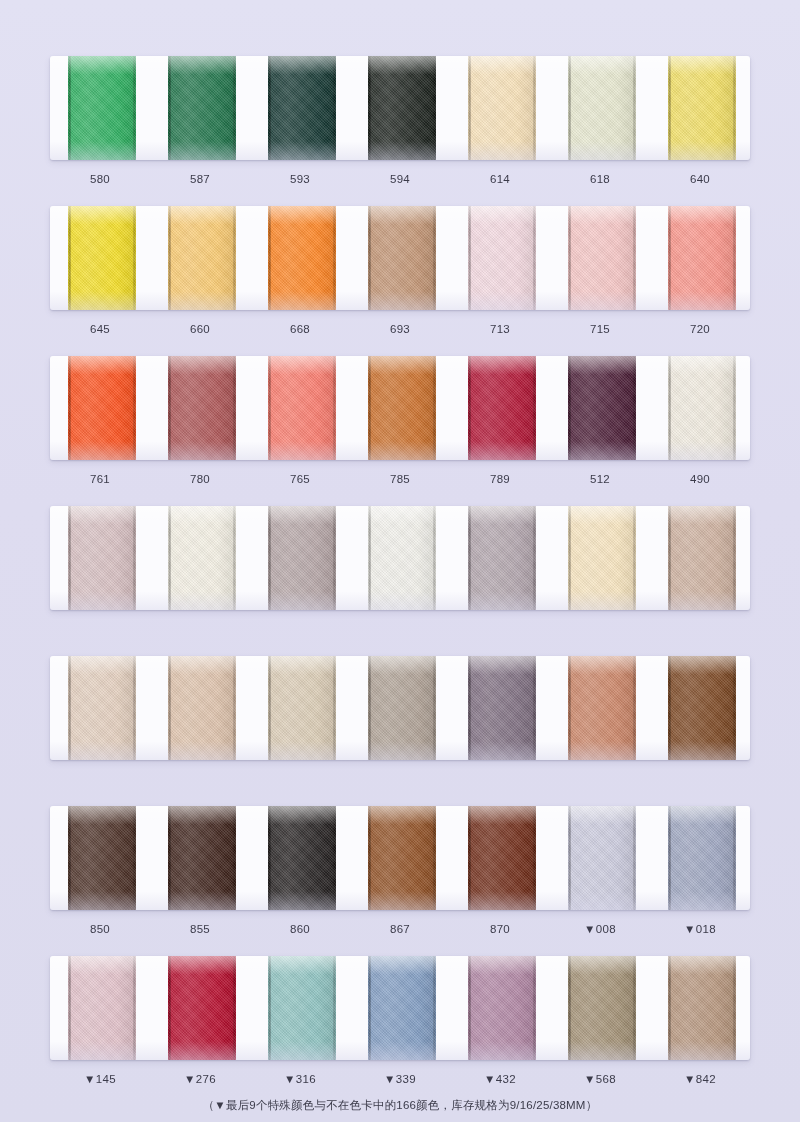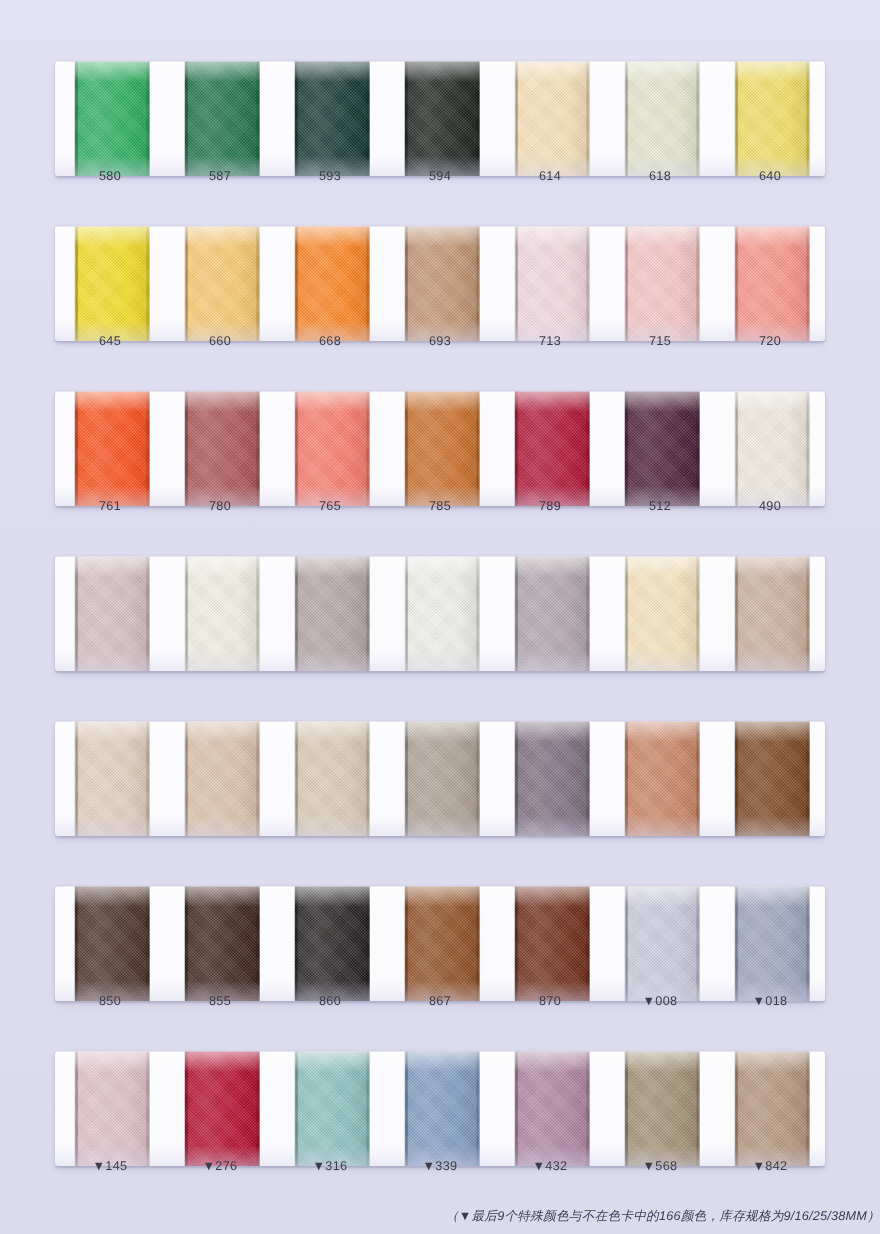--- a/index.html
+++ b/index.html
@@ -108,21 +108,21 @@
     height: 100%;
     background: rgba(0,0,0,0.18);
   }
   .ribbon .edge-l { left: 1px; }
   .ribbon .edge-r { right: 1px; background: rgba(0,0,0,0.12); }
 
   
   .label-track {
     position: absolute;
     left: 50px;
-    top: 92px;
+    top: 110px;
     width: 700px;
     display: flex;
     justify-content: flex-end;
   }
 
   .swatch-label {
     flex: 1 1 0;
     text-align: center;
     font-size: 11.5px;
     color: #3b3b4a;
@@ -130,25 +130,24 @@
     line-height: 26px;
     white-space: nowrap;
   }
 
   
   #footer-note {
     position: absolute;
     left: 0;
     top: 1098px;
     width: 800px;
-    text-align: right;
+    text-align: center;
     font-size: 11.5px;
     color: #3b3b4a;
     letter-spacing: 0.2px;
-    font-style: italic;
   }
 </style>
 </head>
 <body>
 
 <div id="color-card-page">
   <div id="rows-container">
       <div class="swatch-row">
         <div class="card-strip">
           <div class="card-cell">

